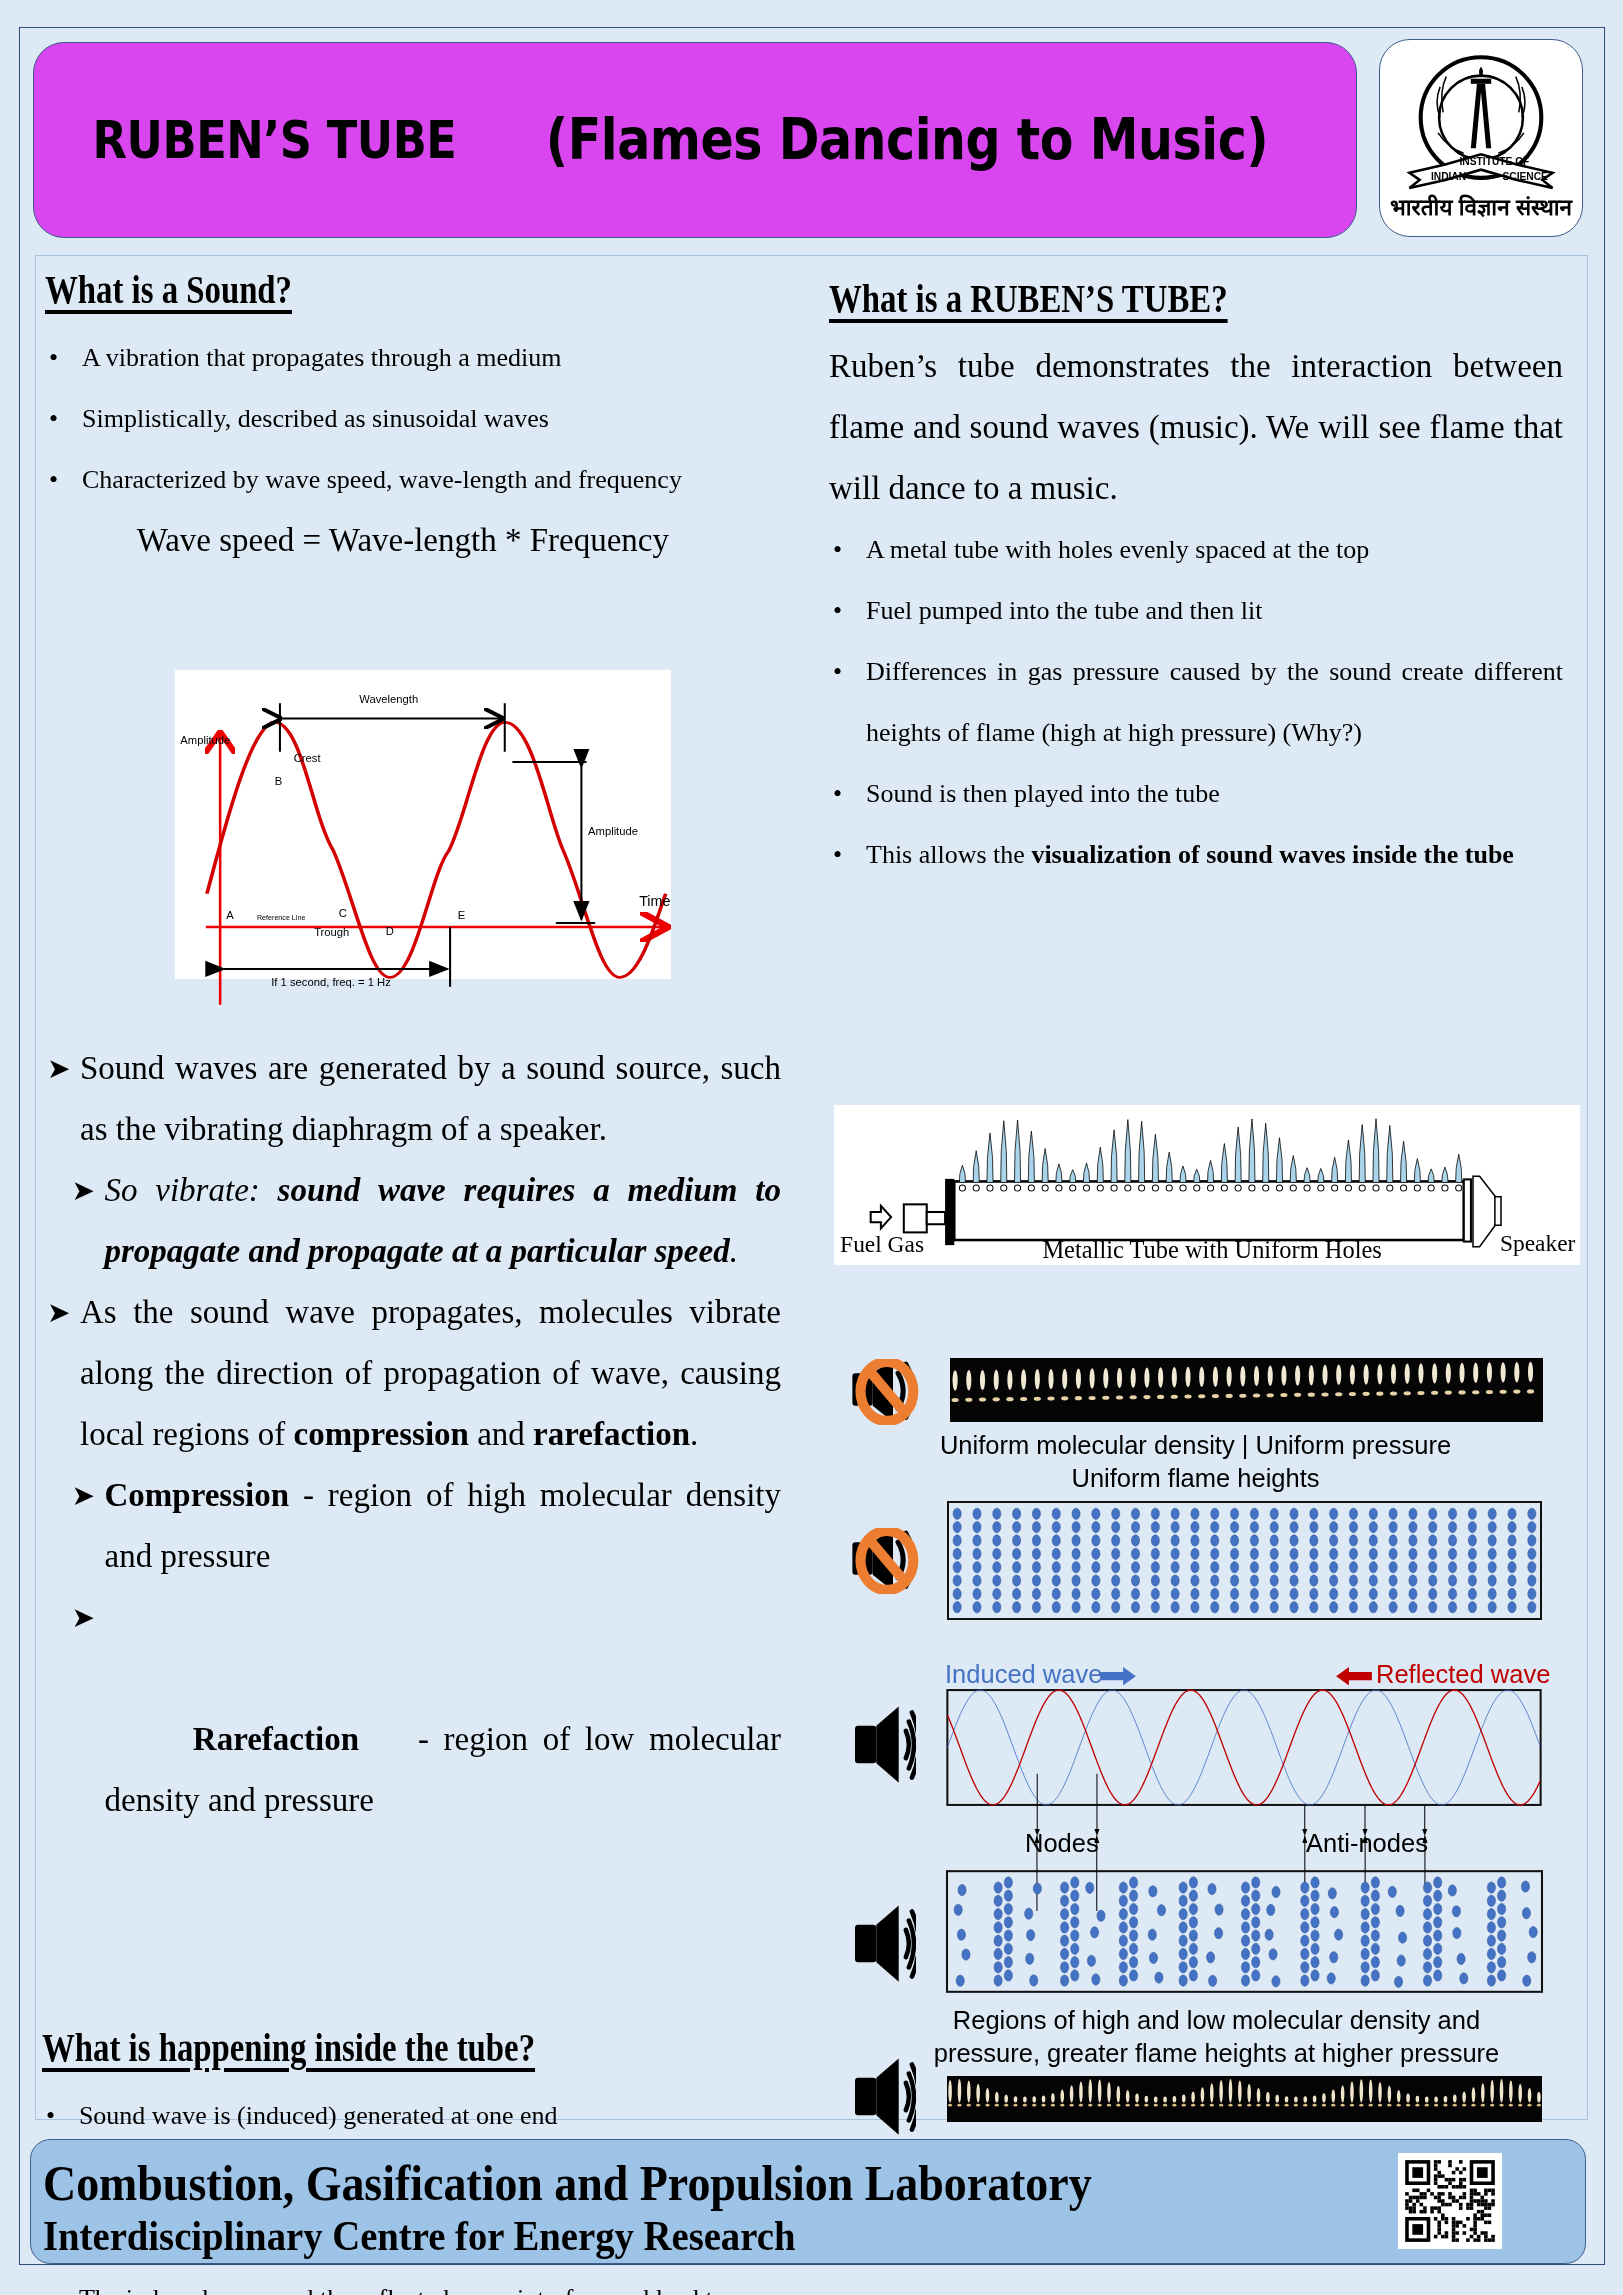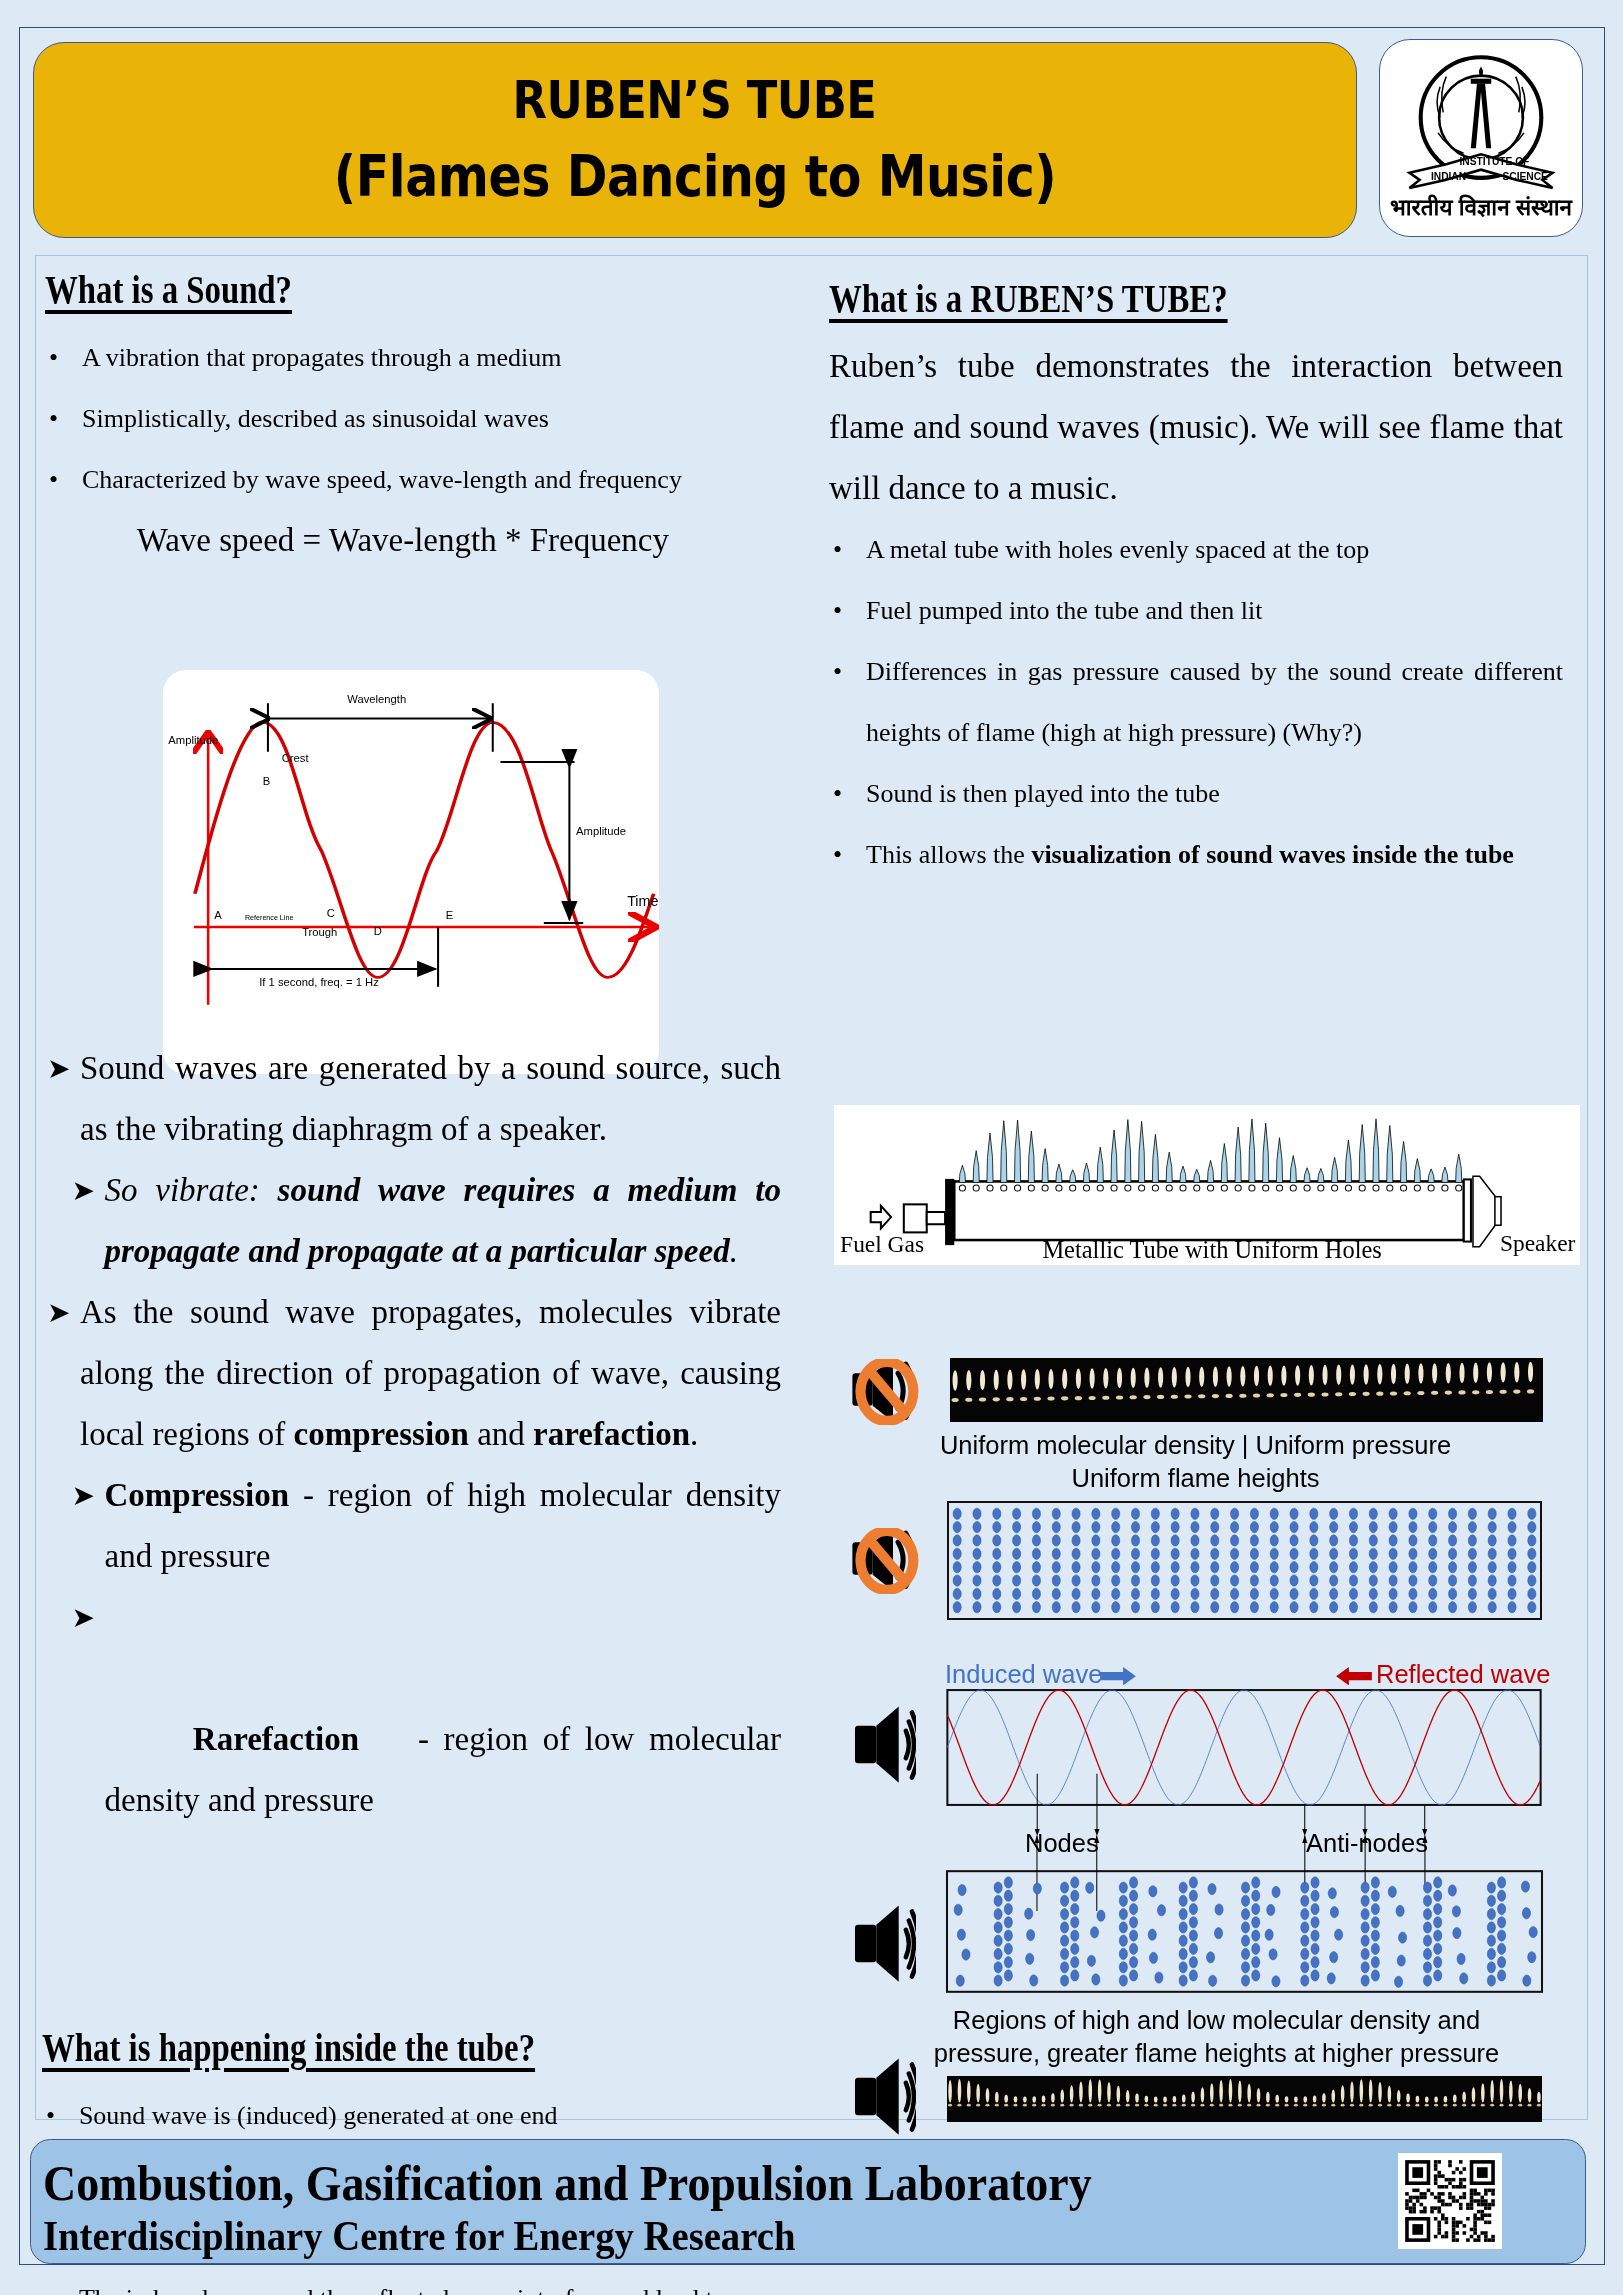--- a/index.html
+++ b/index.html
@@ -7,22 +7,22 @@
     width: 1624px; height: 2295px; background: #dde9f5;
     position: relative; overflow: hidden;
     font-family: "Liberation Serif", serif; color: #000;
   }
   .frame {
     position: absolute; left: 19px; top: 27px; width: 1586px; height: 2238px;
     border: 1.5px solid #2f4d7c; box-sizing: border-box;
   }
   .header-box {
     position: absolute; left: 33px; top: 42px; width: 1324px; height: 196px;
-    background: #eab308; border: 1.5px solid #3d5c8c; border-radius: 31px; box-sizing: border-box;
-    display: flex; flex-direction: column; align-items: center; justify-content: center;
+    background: #d946ef; border: 1.5px solid #3d5c8c; border-radius: 31px; box-sizing: border-box;
+    display: flex; flex-direction: row; align-items: center; justify-content: center;
   }
   .header-box .t1, .header-box .t2 {
     font-family: "DejaVu Sans", sans-serif; font-weight: bold; color: #000;
     letter-spacing: -0.5px; line-height: 1.4;
   }
   .header-box .t1 { font-size: 52px; transform: scaleX(0.86); }
   .header-box .t2 { font-size: 57px; transform: scaleX(0.86); }
   .logo-box {
     position: absolute; left: 1379px; top: 39px; width: 204px; height: 198px;
     background: #fff; border: 1.5px solid #3d5c8c; border-radius: 31px; box-sizing: border-box;
@@ -99,21 +99,21 @@
   <div style="height:56px; padding-top:5.1px;">
     <span class="h2">What is a Sound?</span>
   </div>
   <ul class="bul" style="margin-top:5.1px;">
     <li>A vibration that propagates through a medium</li>
     <li>Simplistically, described as sinusoidal waves</li>
     <li>Characterized by wave speed, wave-length and frequency</li>
   </ul>
   <div class="centerline" style="padding-left:0; margin-right:20.4px;">Wave speed = Wave-length * Frequency</div>
 
-  <div class="fig-box" style="position:absolute; left:118px; top:409px; width:496px; height:404px;border-radius:23px;">
+  <div class="fig-box" style="position:absolute; left:130px; top:409px; width:496px; height:309px;">
     <svg width="496" height="350" viewBox="0 0 970 685">
       <defs>
         <marker id="ahB" markerWidth="10" markerHeight="10" refX="9" refY="5" orient="auto">
             <path d="M0 0 L10 5 L0 10" fill="none" stroke="#000" stroke-width="2"></path>
           </marker>
         <marker id="ahR" markerWidth="12" markerHeight="12" refX="10" refY="6" orient="auto">
             <path d="M0 0 L11 6 L0 12" fill="none" stroke="#e00" stroke-width="2.5"></path>
           </marker>
         <marker id="ahF" markerWidth="10" markerHeight="10" refX="9" refY="5" orient="auto">
             <path d="M0 1 L10 5 L0 9 Z" fill="#000"></path>

